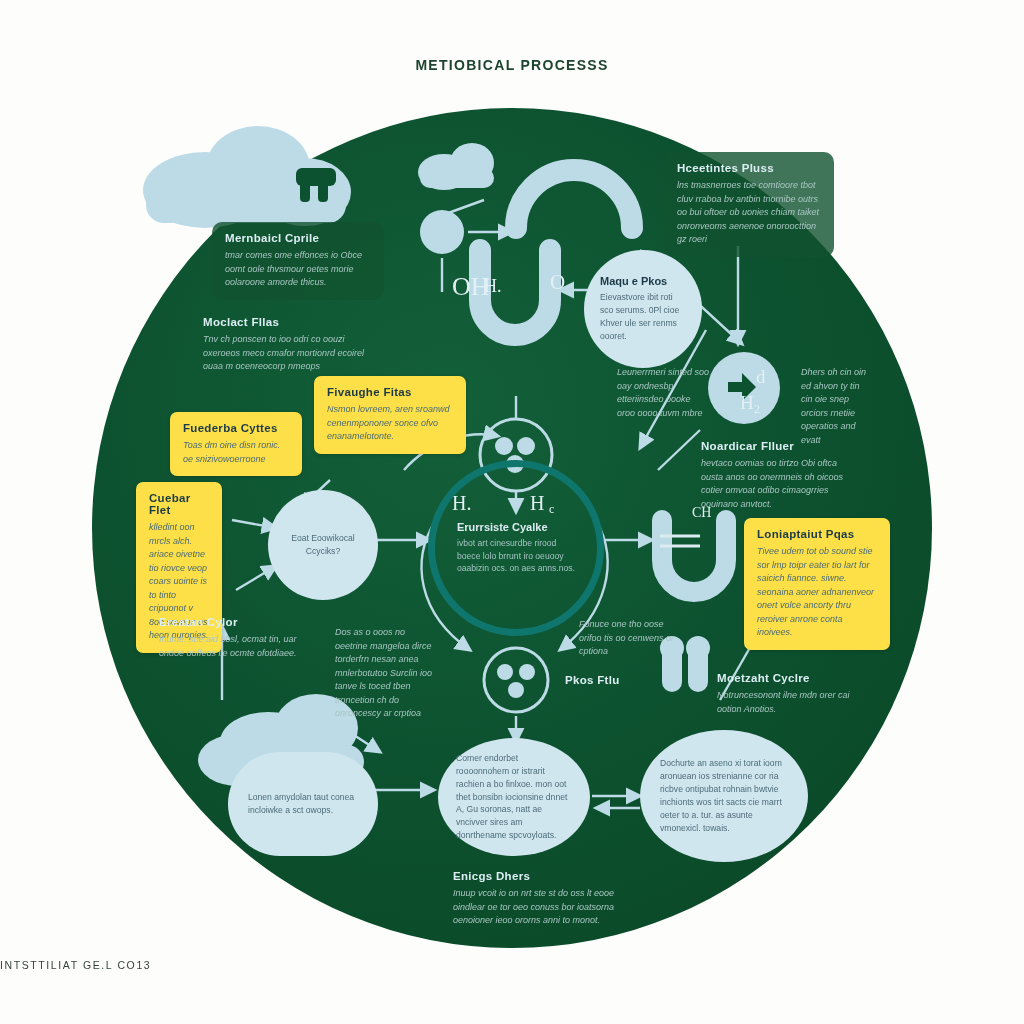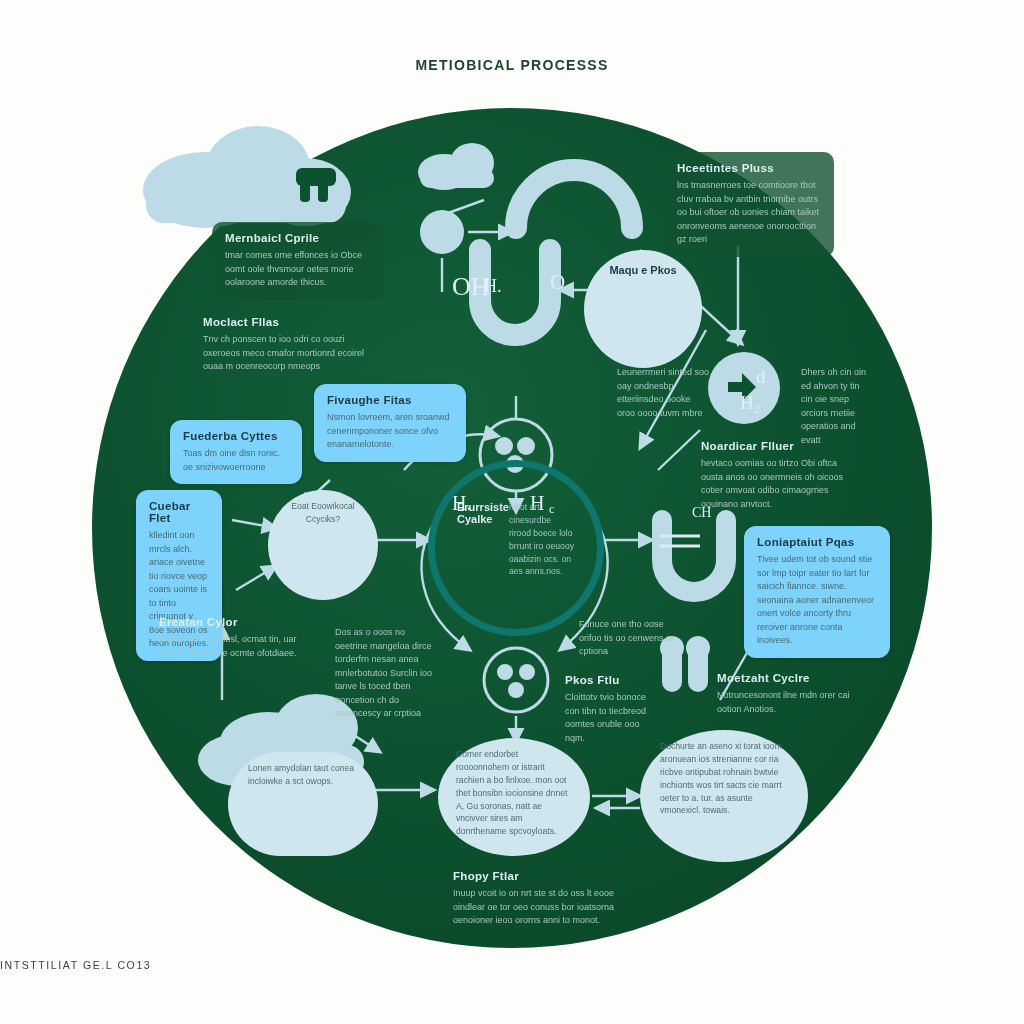--- a/index.html
+++ b/index.html
@@ -50,50 +50,50 @@
   .panel {
     position: absolute;
     box-sizing: border-box;
     padding: 10px 13px;
   }
   .panel.dark {
     background: rgba(17,82,48,.80);
     border-radius: 10px;
   }
   .panel.card {
-    background: #7dd3fc;
-    border-radius: 12px;
+    background: #fde047;
+    border-radius: 7px;
     box-shadow: 0 1px 4px rgba(0,0,0,.18);
-    margin-top: 8px;
   }
   .panel.bare { background: transparent; }
   .p-title {
     font-size: 11.5px;
     font-weight: bold;
     letter-spacing: .3px;
     margin-bottom: 5px;
     filter: blur(.45px);
   }
   .p-body {
     font-size: 9px;
     line-height: 1.5;
     filter: blur(.55px);
+    font-style: italic;
   }
   .panel.dark .p-title, .panel.bare .p-title { color: #dceef4; }
   .panel.dark .p-body,  .panel.bare .p-body  { color: #a9c6c3; }
   .panel.card .p-title { color: #1b3a46; }
   .panel.card .p-body  { color: #4b6a74; }
 
   
   .node {
     position: absolute;
     box-sizing: border-box;
     background: #cfe6ef;
     display: flex;
-    flex-direction: row;
+    flex-direction: column;
     justify-content: center;
     padding: 8px 16px;
   }
   .node.circle { border-radius: 50%; }
   .node .n-title {
     font-size: 11px; font-weight: bold; color: #1b3a46;
     margin-bottom: 4px; filter: blur(.45px);
   }
   .node .n-body {
     font-size: 8.6px; line-height: 1.5; color: #4d6c77; filter: blur(.55px);
@@ -242,20 +242,21 @@
   <div class="chem" style="left:740px; top:392px; font-size:19px;">H</div>
   <div class="chem" style="left:754px; top:402px; font-size:12px;">2</div>
   <div class="chem" style="left:692px; top:505px; font-size:14px;">CH</div>
 
   <div class="node circle" style="left:268px; top:490px; width:110px; height:110px; text-align:center; padding:10px;">
     <div class="n-body">Eoat Eoowikocal Ccyciks?</div>
   </div>
 
   <div class="node circle" style="left:584px; top:250px; width:118px; height:118px; padding:14px 16px;">
     <div class="n-title">Maqu e Pkos</div>
+    <div class="n-body">Eievastvore ibit roti sco serums. 0Pl cioe Khver ule ser renms oooret.</div>
   </div>
 
   <div class="node ring" style="left:428px; top:460px; width:176px; height:176px; padding:34px 22px;">
     <div class="n-title">Erurrsiste Cyalke</div>
     <div class="n-body">ivbot art cinesurdbe rirood boece lolo   brrunt iro oeuooy oaabizin ocs. on aes anns.nos.</div>
   </div>
 
   <div class="node circle" style="left:228px; top:752px; width:150px; height:104px; border-radius:52px; padding:10px 20px;">
     <div class="n-body">Lonen amydolan taut conea incloiwke a sct owops.</div>
   </div>
@@ -312,21 +313,21 @@
     <div class="p-title">Loniaptaiut Pqas</div>
     <div class="p-body">Tivee udem tot ob sound stie sor lmp toipr eater tio lart for saicich fiannce. siwne. seonaina aoner adnanenveor onert volce ancorty thru reroiver anrone conta inoivees.</div>
   </div>
 
   <div class="panel bare" style="left:704px; top:662px; width:170px;">
     <div class="p-title">Moetzaht Cyclre</div>
     <div class="p-body">Notruncesonont ilne mdn orer cai ootion Anotios.</div>
   </div>
 
   <div class="panel bare" style="left:440px; top:860px; width:220px;">
-    <div class="p-title">Fhopy Ftlar</div>
+    <div class="p-title">Enicgs Dhers</div>
     <div class="p-body">Inuup vcoit io on nrt ste st do oss lt eooe oindlear oe tor oeo conuss bor ioatsorna oenoioner ieoo ororns anni to monot.</div>
   </div>
 
   <div class="panel bare" style="left:322px; top:616px; width:130px;">
     <div class="p-body">Dos as o ooos no oeetrine mangeloa dirce torderfrn nesan anea mnlerbotutoo Surclin ioo tanve ls toced tben troncetion ch do onroncescy ar crptioa</div>
   </div>
 
   <div class="panel bare" style="left:566px; top:608px; width:122px;">
     <div class="p-body">Fonuce one tho oose orifoo tis oo cenwens or cptiona</div>
   </div>
@@ -335,17 +336,16 @@
   <div class="panel bare" style="left:788px; top:356px; width:96px;">
     <div class="p-body">Dhers oh cin oin ed ahvon ty tin cin oie snep orciors rnetiie operatios and evatt</div>
   </div>
 
   <div class="panel bare" style="left:604px; top:356px; width:120px;">
     <div class="p-body">Leunerrmeri sinted soo oay ondnesbp etteriinsdeo oooke oroo oooo tuvm mbre</div>
   </div>
 
   <div class="panel bare" style="left:552px; top:664px; width:116px;">
     <div class="p-title">Pkos Ftlu</div>
-    <div class="p-body">Cloittotv tvio bonoce con tibn to tiecbreod oomtes oruble ooo nqm.</div>
   </div>
 
   <div id="footer">INTSTTILIAT GE.L CO13</div>
 </div>
 
 </body></html>

